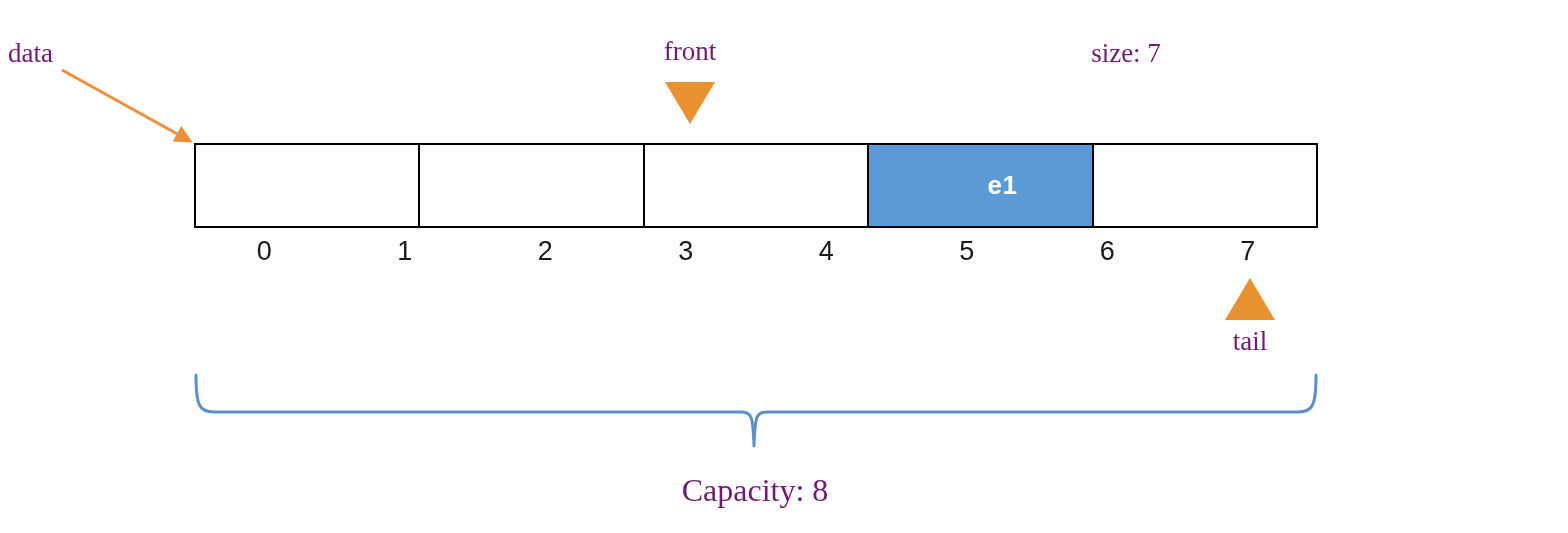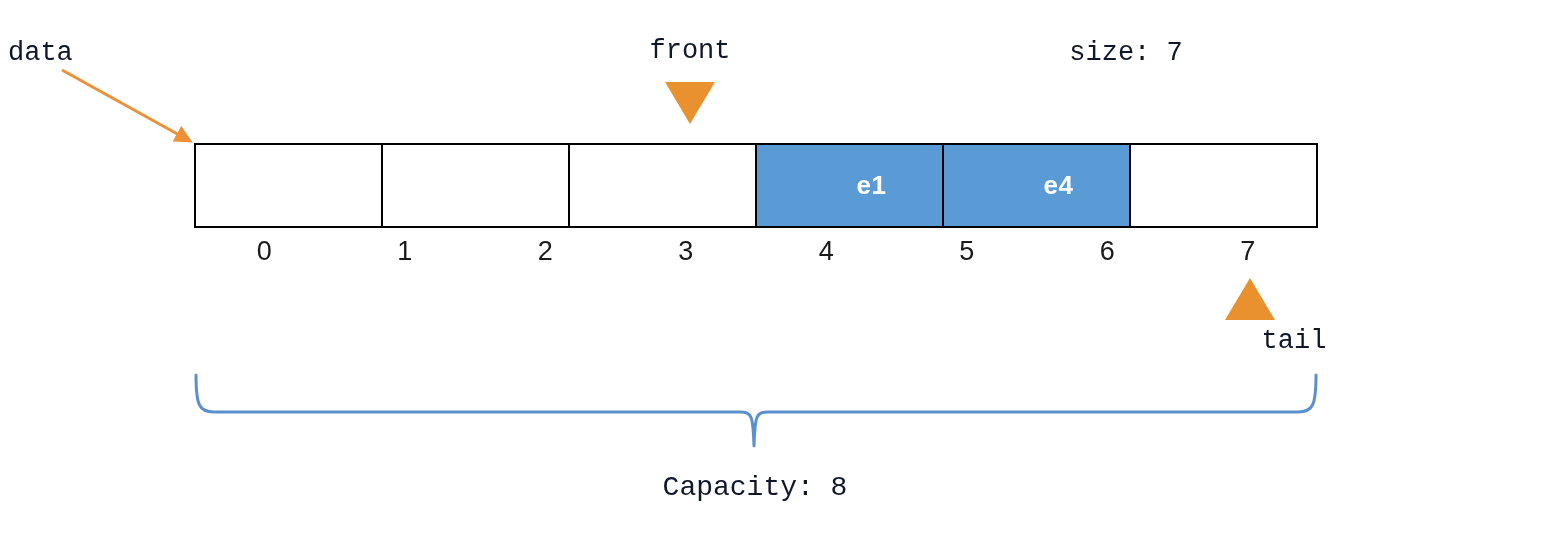--- a/index.html
+++ b/index.html
@@ -16,36 +16,36 @@
     position: relative;
     width: 1568px;
     height: 533px;
     background: #ffffff;
     overflow: hidden;
   }
 
   
   .lbl {
     position: absolute;
-    color: #0f172a;
+    color: #701a75;
     font-size: 27px;
     line-height: 1;
     white-space: nowrap;
-    font-family: Liberation Mono, monospace;
+    font-family: Liberation Serif, serif;
   }
   .lbl-center {
     transform: translateX(-50%);
     text-align: right;
   }
 
   #data-label   { left: 8px;    top: 40px; }
   #front-label  { left: 690px;  top: 38px; }
   #size-label   { left: 1126px; top: 40px; }
-  #tail-label   { left: 1250px; top: 328px; margin-left: 44px; }
-  #capacity-label { left: 755px; top: 474px; font-size: 28px; }
+  #tail-label   { left: 1250px; top: 328px; }
+  #capacity-label { left: 755px; top: 474px; font-size: 32px; }
 
   
   #array {
     position: absolute;
     left: 194px;
     top: 143px;
     width: 1124px;
     height: 85px;
     display: flex;
     box-sizing: border-box;
@@ -147,23 +147,20 @@
       </div>
     <div class="cell">
         <span class="cell-text"></span>
       </div>
     <div class="cell">
         <span class="cell-text"></span>
       </div>
     <div class="cell filled">
         <span class="cell-text">e1</span>
       </div>
-    <div class="cell filled">
-        <span class="cell-text">e4</span>
-      </div>
     <div class="cell">
         <span class="cell-text"></span>
       </div>
   </div>
 
   <div id="indices">
     <div class="idx">0</div>
     <div class="idx">1</div>
     <div class="idx">2</div>
     <div class="idx">3</div>

